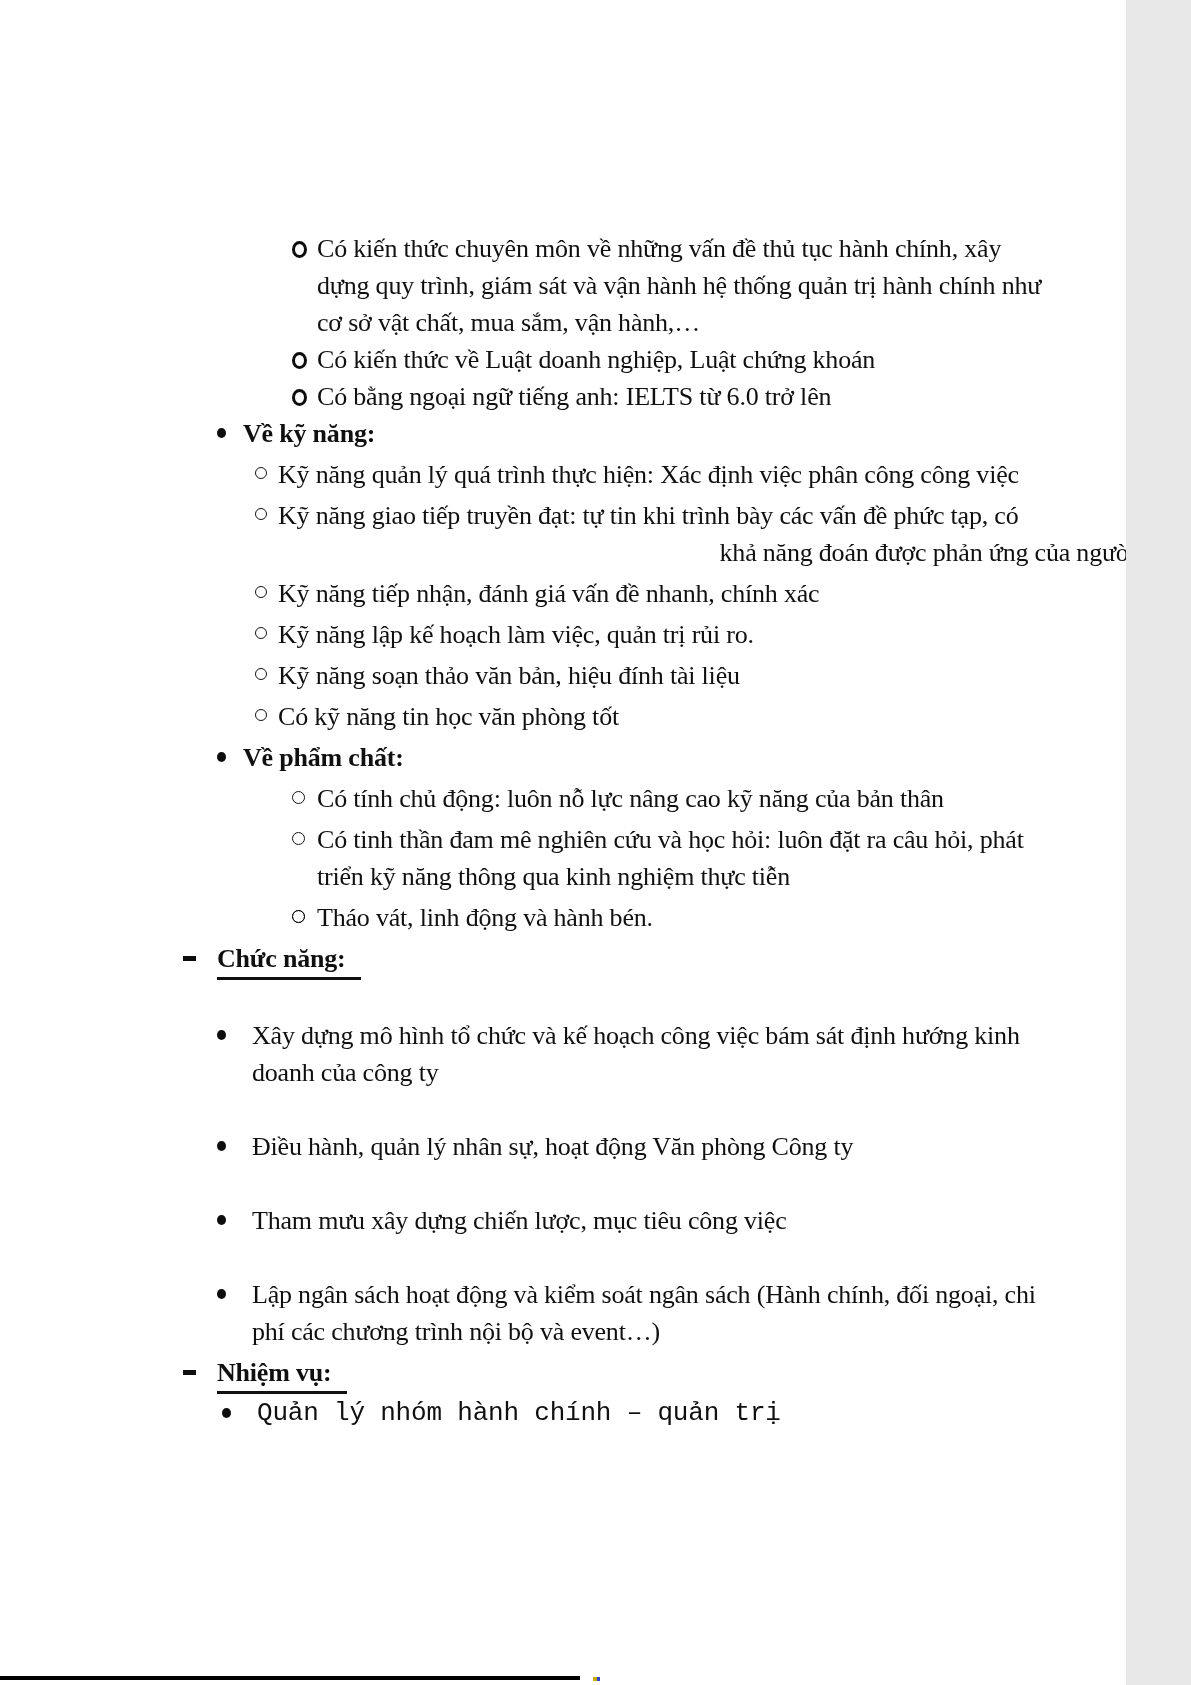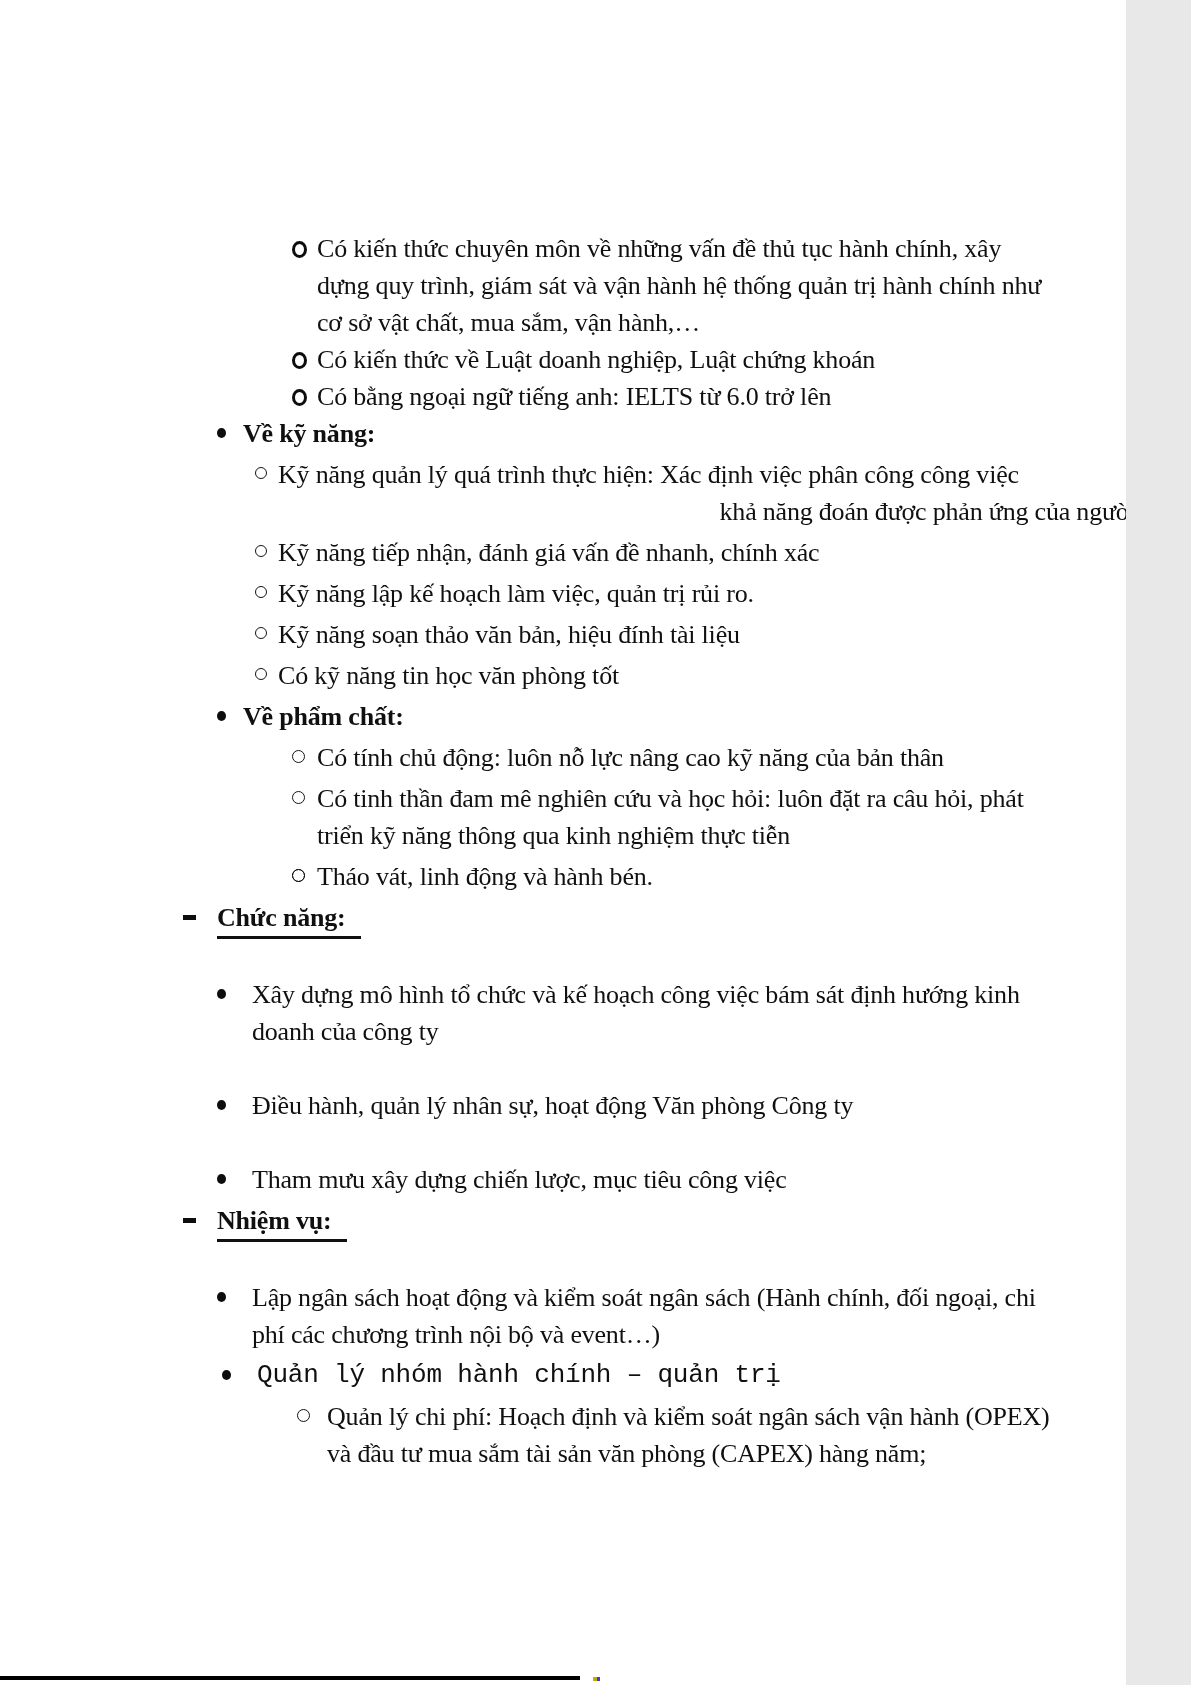--- a/index.html
+++ b/index.html
@@ -102,40 +102,39 @@
 
 <div id="page" style="background: rgb(255, 255, 255); color: rgb(16, 16, 16);">
   <div id="doc-body">
       <div class="block subA"><span class="marker m-obold"></span><span class="text">Có kiến thức chuyên môn về những vấn đề thủ tục hành chính, xây
 dựng quy trình, giám sát và vận hành hệ thống quản trị hành chính như
 cơ sở vật chất, mua sắm, vận hành,…</span></div>
       <div class="block subA"><span class="marker m-obold"></span><span class="text">Có kiến thức về Luật doanh nghiệp, Luật chứng khoán</span></div>
       <div class="block subA"><span class="marker m-obold"></span><span class="text">Có bằng ngoại ngữ tiếng anh: IELTS từ 6.0 trở lên</span></div>
       <div class="block head"><span class="marker m-disc"></span><span class="text">Về kỹ năng:</span></div>
       <div class="block subK"><span class="marker m-o"></span><span class="text">Kỹ năng quản lý quá trình thực hiện: Xác định việc phân công công việc</span></div>
+      <div class="block subK"><span class="marker m-o"></span><span class="text">Kỹ năng giao tiếp truyền đạt: tự tin khi trình bày các vấn đề phức tạp, có</span></div>
       <div class="block contK"><span class="text">khả năng đoán được phản ứng của người khác</span></div>
       <div class="block subK"><span class="marker m-o"></span><span class="text">Kỹ năng tiếp nhận, đánh giá vấn đề nhanh, chính xác</span></div>
       <div class="block subK"><span class="marker m-o"></span><span class="text">Kỹ năng lập kế hoạch làm việc, quản trị rủi ro.</span></div>
       <div class="block subK"><span class="marker m-o"></span><span class="text">Kỹ năng soạn thảo văn bản, hiệu đính tài liệu</span></div>
       <div class="block subK"><span class="marker m-o"></span><span class="text">Có kỹ năng tin học văn phòng tốt</span></div>
       <div class="block head"><span class="marker m-disc"></span><span class="text">Về phẩm chất:</span></div>
       <div class="block subP"><span class="marker m-o"></span><span class="text">Có tính chủ động: luôn nỗ lực nâng cao kỹ năng của bản thân</span></div>
       <div class="block subP"><span class="marker m-o"></span><span class="text">Có tinh thần đam mê nghiên cứu và học hỏi: luôn đặt ra câu hỏi, phát
 triển kỹ năng thông qua kinh nghiệm thực tiễn</span></div>
       <div class="block subP"><span class="marker m-o"></span></div>
       <div class="block subP"><span class="marker m-o"></span><span class="text">Tháo vát, linh động và hành bén.</span></div>
       <div class="block dash"><span class="marker m-dashmark"></span><span class="text">Chức năng: </span></div>
       <div class="block li1"><span class="marker m-disc"></span><span class="text">Xây dựng mô hình tổ chức và kế hoạch công việc bám sát định hướng kinh
 doanh của công ty</span></div>
       <div class="block li1"><span class="marker m-disc"></span><span class="text">Điều hành, quản lý nhân sự, hoạt động Văn phòng Công ty</span></div>
       <div class="block li1"><span class="marker m-disc"></span><span class="text">Tham mưu xây dựng chiến lược, mục tiêu công việc</span></div>
-      <div class="block dash"><span class="marker m-dashmark"></span><span class="text">Nhiệm vụ: </span></div>
       <div class="block li1"><span class="marker m-disc"></span><span class="text">Lập ngân sách hoạt động và kiểm soát ngân sách (Hành chính, đối ngoại, chi
 phí các chương trình nội bộ và event…)</span></div>
+      <div class="block dash"><span class="marker m-dashmark"></span><span class="text">Nhiệm vụ: </span></div>
       <div class="block li2"><span class="marker m-disc"></span><span class="text">Quản lý nhóm hành chính – quản trị</span></div>
-      <div class="block subO"><span class="marker m-o"></span><span class="text">Quản lý chi phí: Hoạch định và kiểm soát ngân sách vận hành (OPEX)
-và đầu tư mua sắm tài sản văn phòng (CAPEX) hàng năm;</span></div>
     </div>
 
   <div id="footer-bar" style="background: rgb(0, 0, 0);"></div>
   <div id="footer-dot-yellow" style="background: rgb(199, 169, 0);"></div>
   <div id="footer-dot-blue" style="background: rgb(47, 69, 197);"></div>
 </div>
 
 </body></html>

